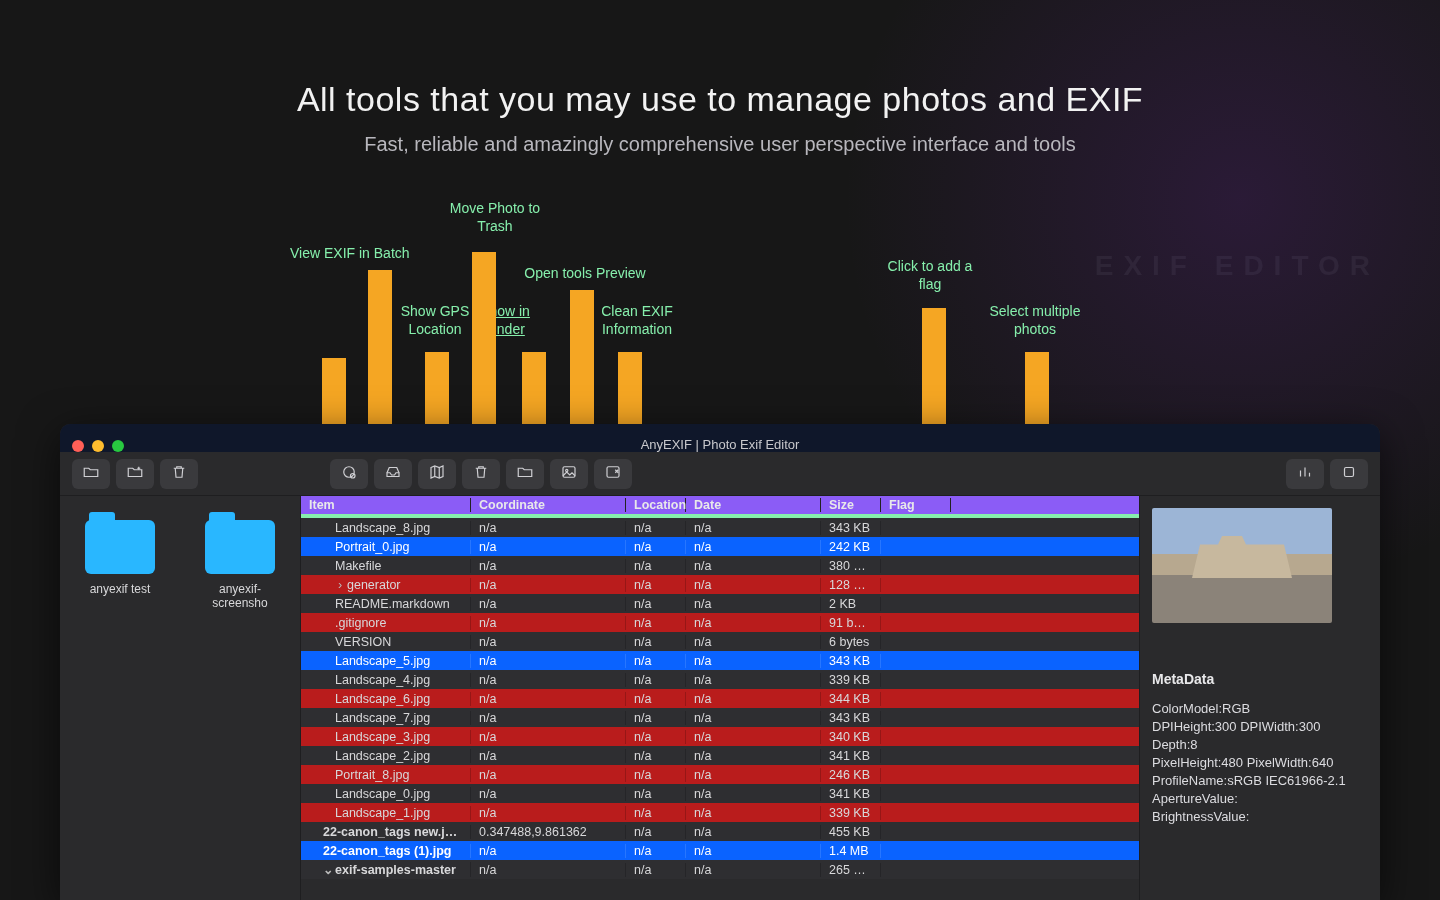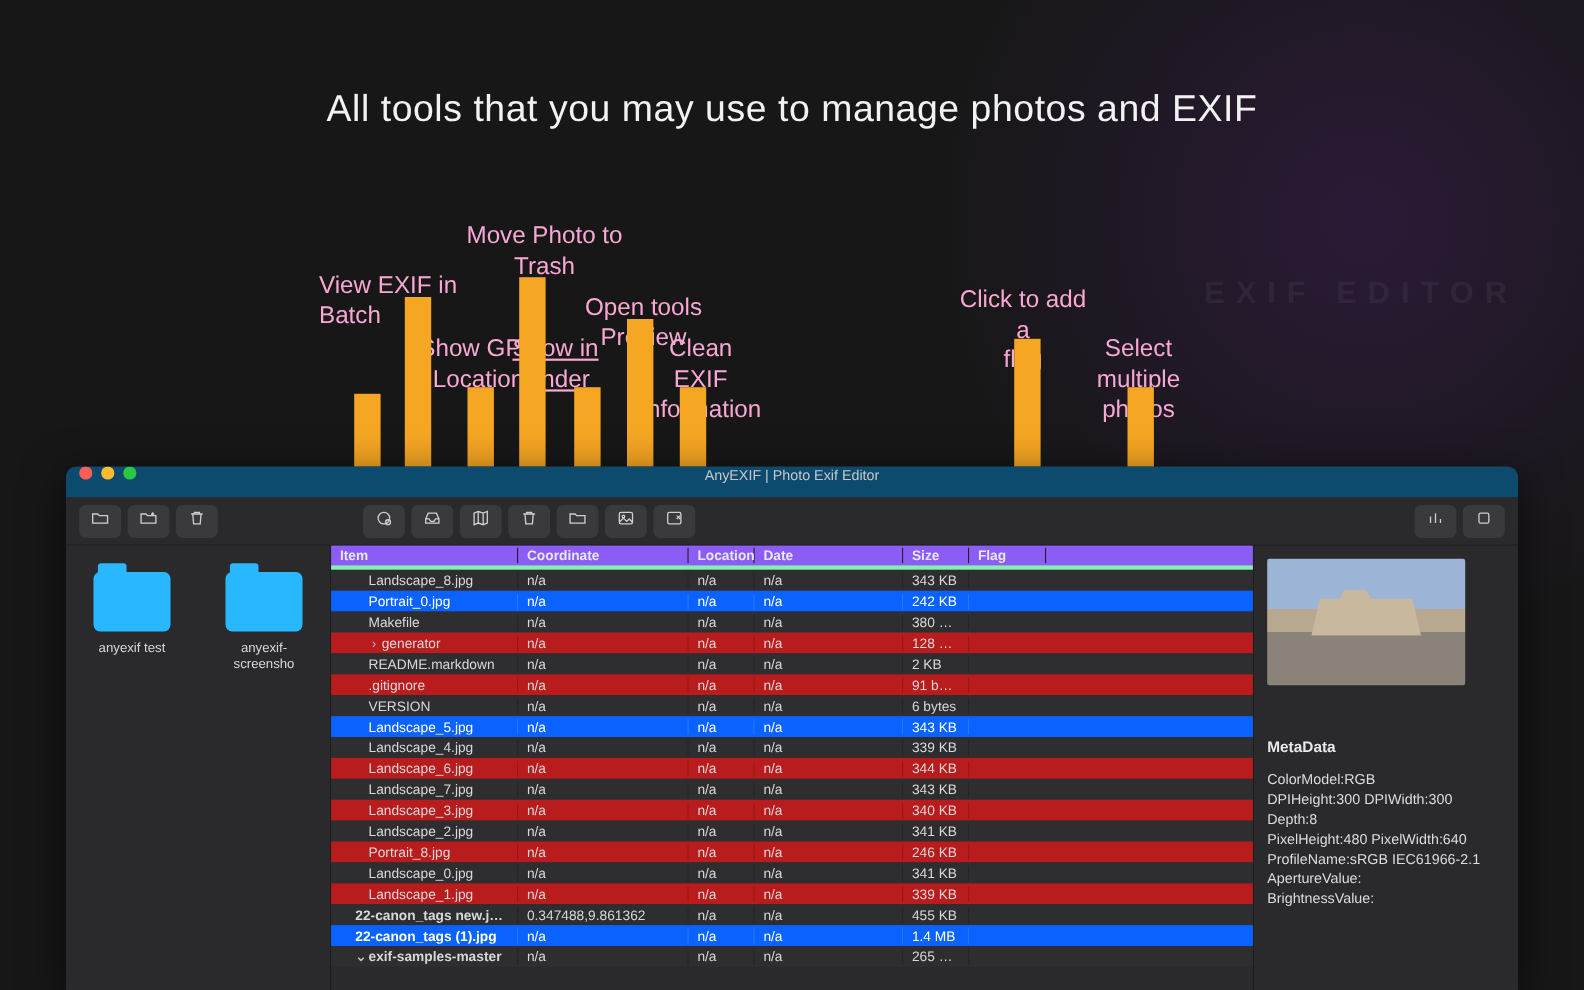--- a/index.html
+++ b/index.html
@@ -47,22 +47,22 @@
   }
   .callouts {
     position:absolute;
     top:190px; left:0; right:0;
     height:270px;
     pointer-events:none;
   }
   .callout {
     position:absolute;
     text-align:center;
-    color:#f9a8d4;
-    font-size:22px;
+    color:#86efac;
+    font-size:14px;
     line-height:1.25;
   }
   .arrow {
     position:absolute;
     width:24px;
     background:#f5a623;
   }
   .arrow::after{
     content:"";
     position:absolute;
@@ -81,23 +81,23 @@
     right:60px;
     bottom:0;
     background:#2a2a2c;
     border-radius:10px 10px 0 0;
     box-shadow:0 10px 40px rgba(0,0,0,0.6);
     overflow:hidden;
   }
   .titlebar {
     height:28px;
     display:flex;
-    align-items:flex-start;
+    align-items:flex-end;
     padding:0 12px;
-    background:#0c4a6e;
+    background:#0f172a;
     position:relative;
   }
   .traffic { display:flex; gap:8px; }
   .dot { width:12px;height:12px;border-radius:50%; }
   .dot.red{background:#ff5f57;} .dot.yellow{background:#febc2e;} .dot.green{background:#28c840;}
   .titlebar .title{
     position:absolute; left:0; right:0; text-align:center;
     font-size:13px; color:#c8c8cc;
   }
   .toolbar{
@@ -199,20 +199,21 @@
   svg{ width:18px;height:18px; stroke:#cfcfd3; fill:none; stroke-width:1.6;}
 </style>
 </head>
 <body>
 
 <div class="bg-glow"></div>
 <div class="watermark">EXIF EDITOR</div>
 
 <div class="headline">
   <h1>All tools that you may use to manage photos and EXIF</h1>
+  <p>Fast, reliable and amazingly comprehensive user perspective interface and tools</p>
 </div>
 
 <div class="callouts">
   <div class="callout" style="left:290px; top:55px; width:160px; text-align:left;">View EXIF in Batch</div>
   <div class="callout" style="left:380px; top:113px; width:110px;">Show GPS<br>Location</div>
   <div class="callout" style="left:420px; top:10px; width:150px;">Move Photo to<br>Trash</div>
   <div class="callout" style="left:460px; top:113px; width:90px;text-decoration:underline;">Show in<br>Finder</div>
   <div class="callout" style="left:500px; top:75px; width:170px;">Open tools Preview</div>
   <div class="callout" style="left:582px; top:113px; width:110px;">Clean EXIF<br>Information</div>
   <div class="callout" style="left:870px; top:68px; width:120px;">Click to add a<br>flag</div>

